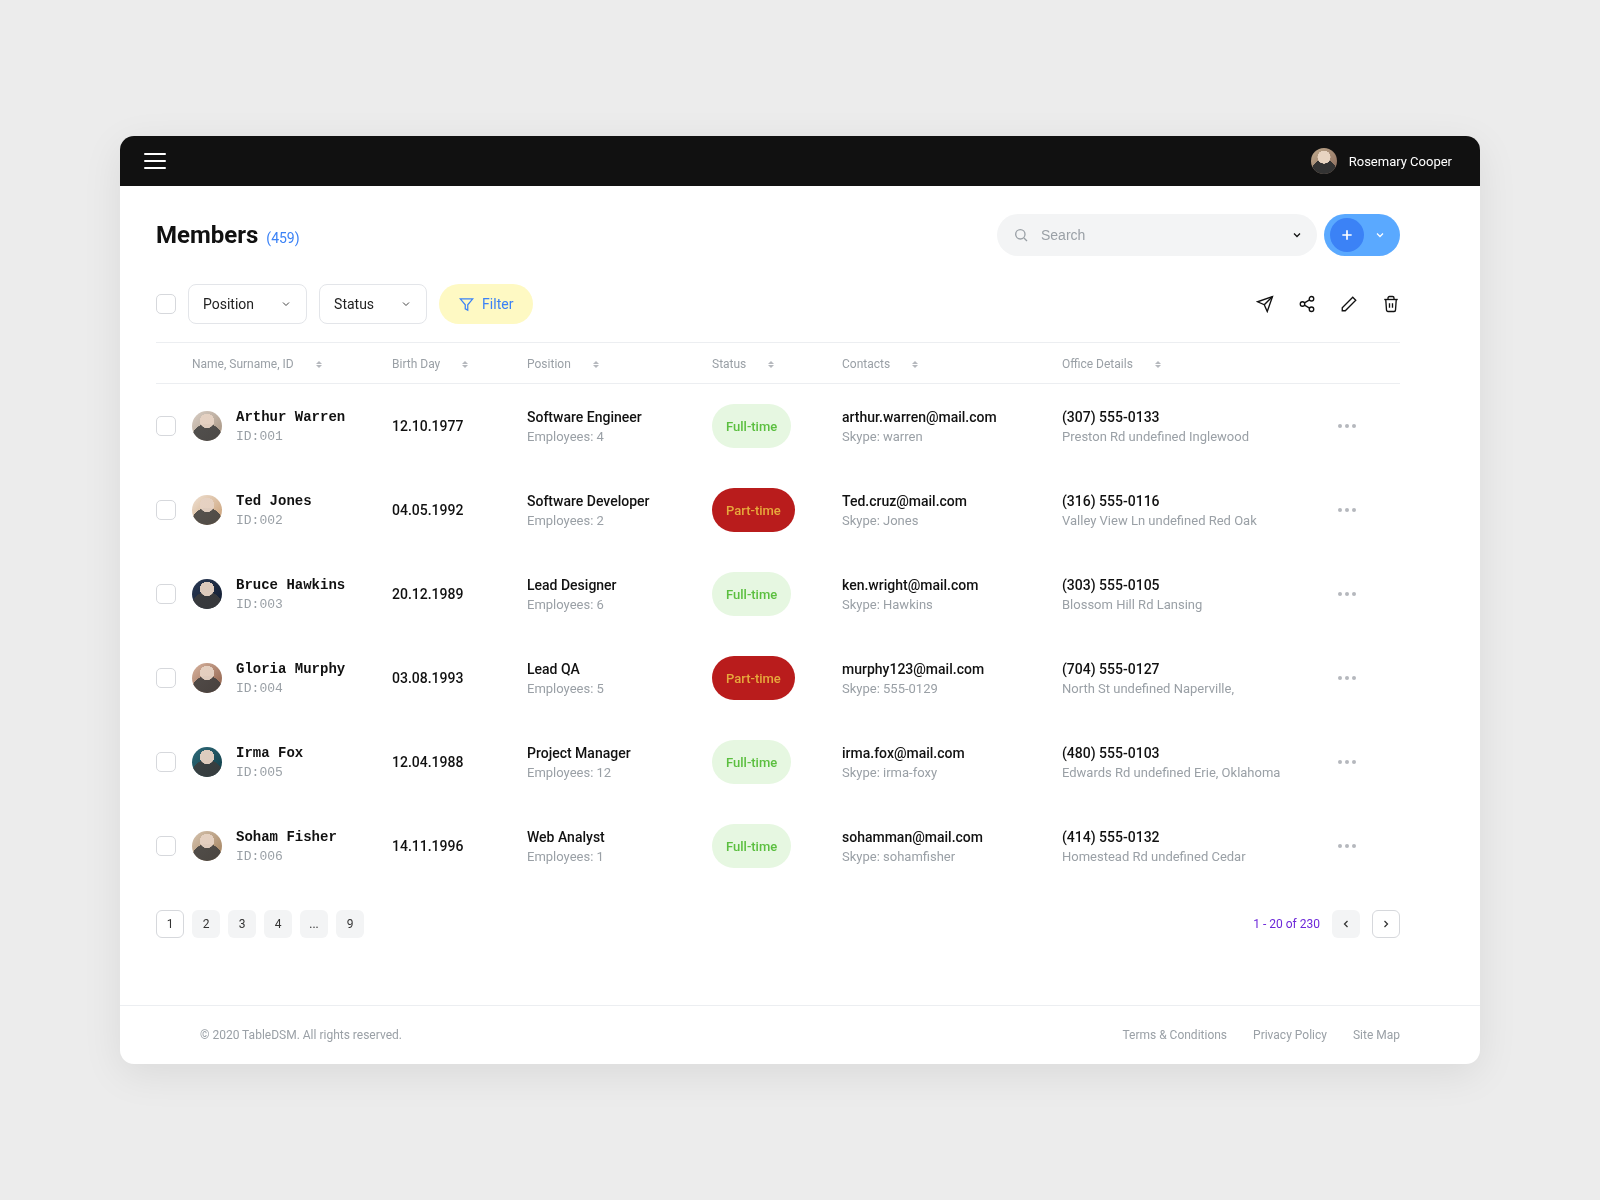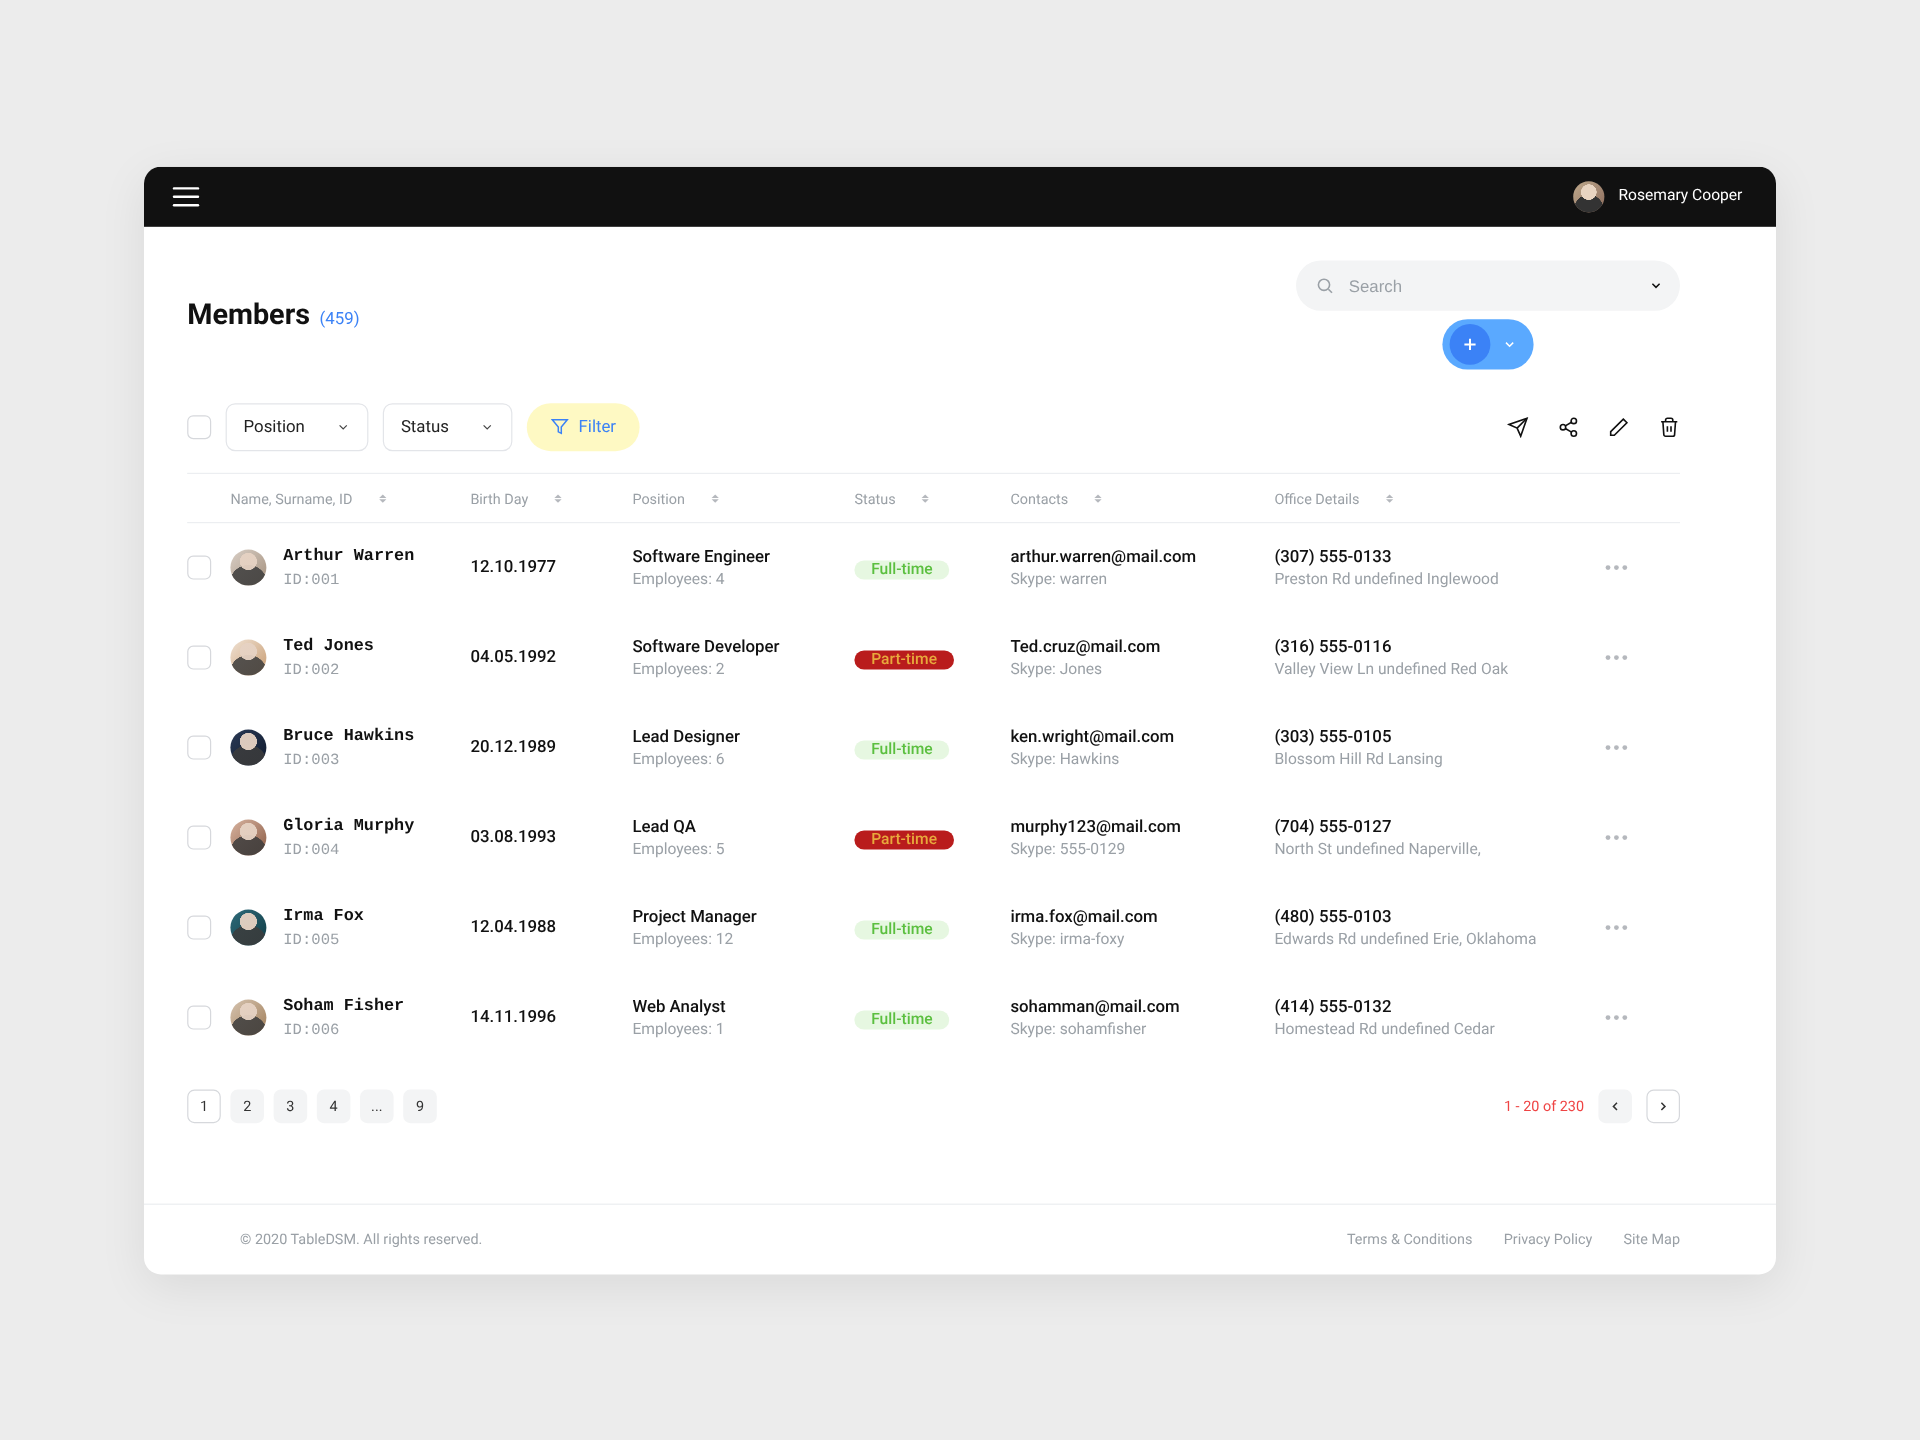--- a/index.html
+++ b/index.html
@@ -34,21 +34,21 @@
   .user-area { display:flex; align-items:center; gap:12px; }
   .avatar-sm { width:26px; height:26px; border-radius:50%; background:linear-gradient(135deg,#bfa98c,#8b6b5c); position:relative; overflow:hidden; }
   .avatar-sm::after{content:"";position:absolute;inset:0;background:radial-gradient(circle at 50% 35%, #e8d4c1 30%, transparent 31%), radial-gradient(circle at 50% 90%, #333 45%, transparent 46%);}
   .user-name { font-size:13px; color:#fff; }
 
   .content { padding: 28px 80px 0 36px; }
   .title-row { display:flex; align-items:center; justify-content:space-between; margin-bottom:28px; }
   .title-left { display:flex; align-items:baseline; gap:8px;}
   .page-title { font-size:24px; font-weight:700; color:#111; }
   .page-count { font-size:14px; color:#3b82f6; }
-  .title-right { display:flex; align-items:center; gap:7px;flex-direction:column; }
+  .title-right { display:flex; align-items:center; gap:7px; }
   .search-wrap { position:relative; display:flex; align-items:center; background:#f3f4f5; border-radius:999px; height:42px; width:320px; padding:0 46px 0 44px; }
   .search-wrap svg.search-i { position:absolute; left:16px; top:50%; transform:translateY(-50%); }
   .search-wrap .chev { position:absolute; right:14px; top:50%; transform:translateY(-50%); cursor:pointer;}
   .search-input { border:none; background:transparent; outline:none; font-size:14px; color:#555; width:100%; }
   .search-input::placeholder { color:#9aa0a6; }
   .add-pill { display:flex; align-items:center; background:#5aa9ff; border-radius:999px; height:42px; padding:0 14px 0 6px; gap:10px; cursor:pointer; }
   .add-circle { width:34px; height:34px; border-radius:50%; background:#3b82f6; display:flex; align-items:center; justify-content:center; }
   .add-circle svg{display:block;}
   .add-pill .chev-white { display:flex; align-items:center; }
 
@@ -76,35 +76,35 @@
   .av2{background:linear-gradient(135deg,#f0e2d4,#c79b70);}
   .av3{background:linear-gradient(135deg,#2b3a55,#0f1a2e);}
   .av4{background:linear-gradient(135deg,#d8b4a0,#8a5a44);}
   .av5{background:linear-gradient(135deg,#2f6b7a,#0f3b45);}
   .av6{background:linear-gradient(135deg,#d6c4b0,#a07d58);}
   .name-stack .mname{ font-size:14px; font-weight:600; color:#111; }
   .name-stack .mid{ font-size:13px; color:#9aa0a6; margin-top:4px; }
   .bday { font-size:14px; color:#111; font-weight:500;}
   .pos-stack .ptitle{ font-size:14px; color:#111; font-weight:500;}
   .pos-stack .pemp{ font-size:13px; color:#9aa0a6; margin-top:4px;}
-  .badge { display:inline-flex; align-items:center; height:16px; padding:0 14px; border-radius:999px; font-size:13px; font-weight:500;}
+  .badge { display:inline-flex; align-items:center; height:44px; padding:0 14px; border-radius:999px; font-size:13px; font-weight:500;}
   .badge.full { background:#e6f7e1; color:#5bbf3f; }
   .badge.part { background:#b91c1c; color:#e7a93c; }
   .contact-stack .cem{ font-size:14px; color:#111; font-weight:500;}
   .contact-stack .csk{ font-size:13px; color:#9aa0a6; margin-top:4px;}
   .office-stack .oph{ font-size:14px; color:#111; font-weight:500;}
   .office-stack .oad{ font-size:13px; color:#9aa0a6; margin-top:4px;}
   .more { display:flex; gap:3px; cursor:pointer; justify-content:flex-end;}
   .more span{ width:4px; height:4px; border-radius:50%; background:#b5b8bd;}
 
   .pagination-row { display:flex; align-items:center; justify-content:space-between; padding:22px 0 30px 0; }
   .pages { display:flex; gap:8px; }
   .pbtn { width:28px; height:28px; border-radius:6px; display:flex; align-items:center; justify-content:center; font-size:12px; color:#333; background:#f3f4f5; cursor:pointer;}
   .pbtn.active { background:#fff; border:1px solid #d6d8dc; }
-  .range-side { display:flex; align-items:center; gap:12px; font-size:12px; color:#ef4444;text-align:center;}
+  .range-side { display:flex; align-items:center; gap:12px; font-size:12px; color:#6d28d9;text-align:center;}
   .nav-btn { width:28px; height:28px; border-radius:6px; display:flex; align-items:center; justify-content:center; background:#f3f4f5; cursor:pointer;}
   .nav-btn.outlined { background:#fff; border:1px solid #d6d8dc; }
 
   .footer { border-top:1px solid #eceef1; padding:22px 80px; display:flex; align-items:center; justify-content:space-between; color:#9aa0a6; font-size:12px;margin-top:37px;}
   .footer-links { display:flex; gap:26px; }
   .footer-links span { cursor:pointer; }
 
   svg { display:block; }
 </style>
 </head>

